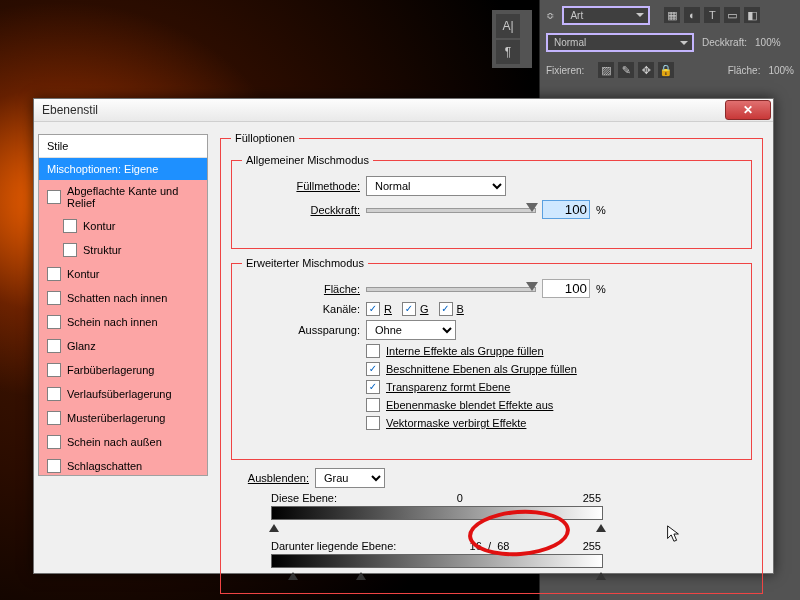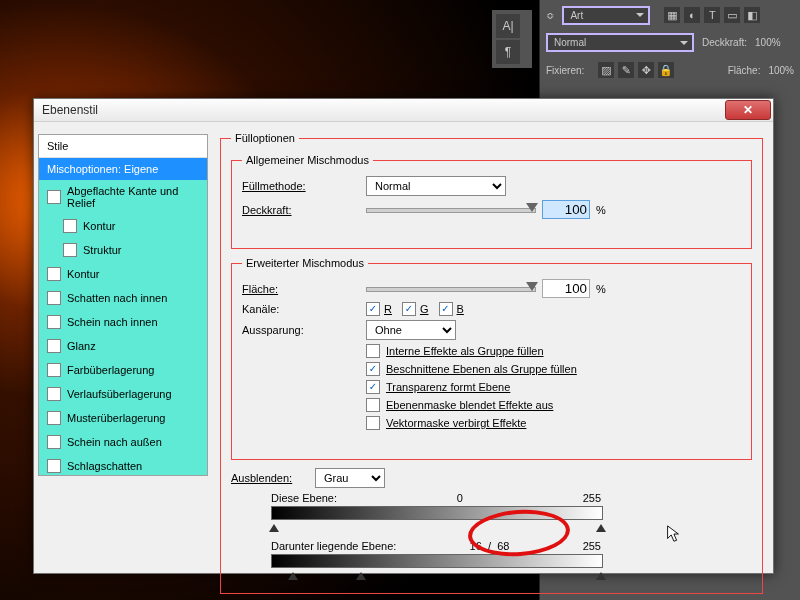--- a/index.html
+++ b/index.html
@@ -97,21 +97,21 @@
 .dlg-body {
   display: flex;
   height: calc(100% - 22px);
 }
 .left-col {
   width: 170px;
   padding: 12px 4px 8px 4px;
 }
 .list-box {
   border: 1px solid #a0a0a0;
-  background: #5eead4;
+  background: #fca5a5;
   height: 340px;
   overflow: hidden;
 }
 .list-header {
   padding: 5px 8px;
   border-bottom: 1px solid #e0e0e0;
   background: #fff;
 }
 .list-item {
   padding: 5px 8px;
@@ -176,21 +176,21 @@
   padding: 6px 10px 25px 10px;
   font-size: 11px;
 }
 legend { padding: 0 4px; }
 .subfs { margin: 4px 0 8px 0; }
 .row {
   display: flex; align-items: center; gap: 6px;
   margin: 4px 0;
 }
 .row .lab {
-  width: 118px; text-align: left;
+  width: 118px; text-align: right;
 }
 .row .lab.u { text-decoration: underline; text-decoration-style: solid; }
 select, input[type=text] {
   font-size: 11px;
   border: 1px solid #888;
   background: #fff;
   height: 18px;
   padding: 0 4px;
 }
 select { height: 20px; }

